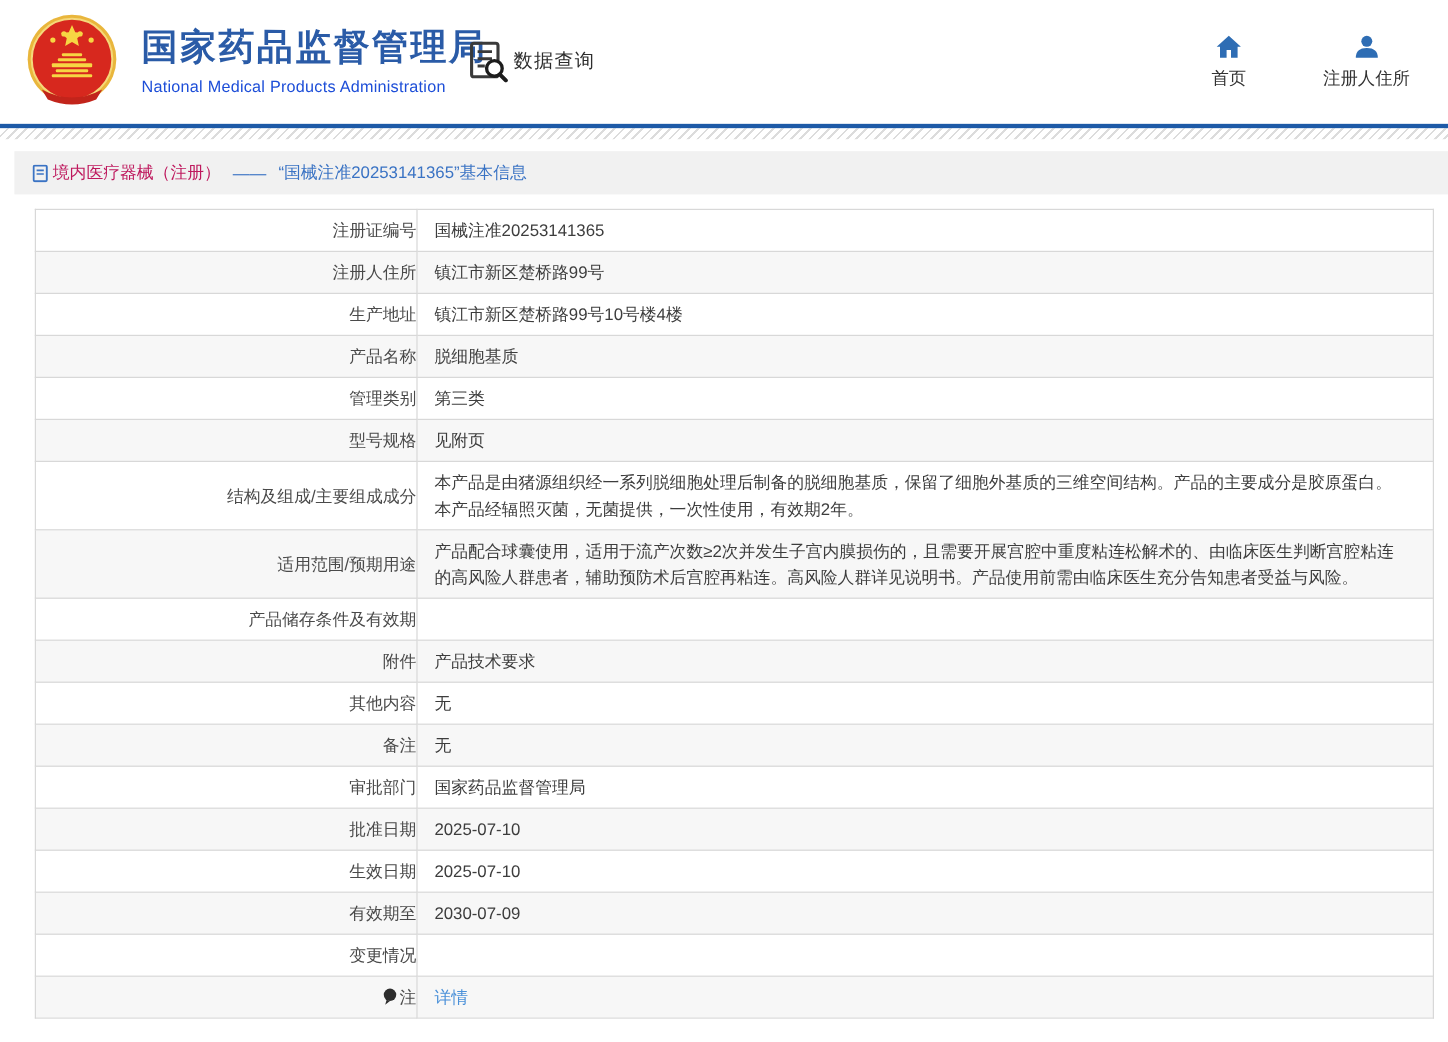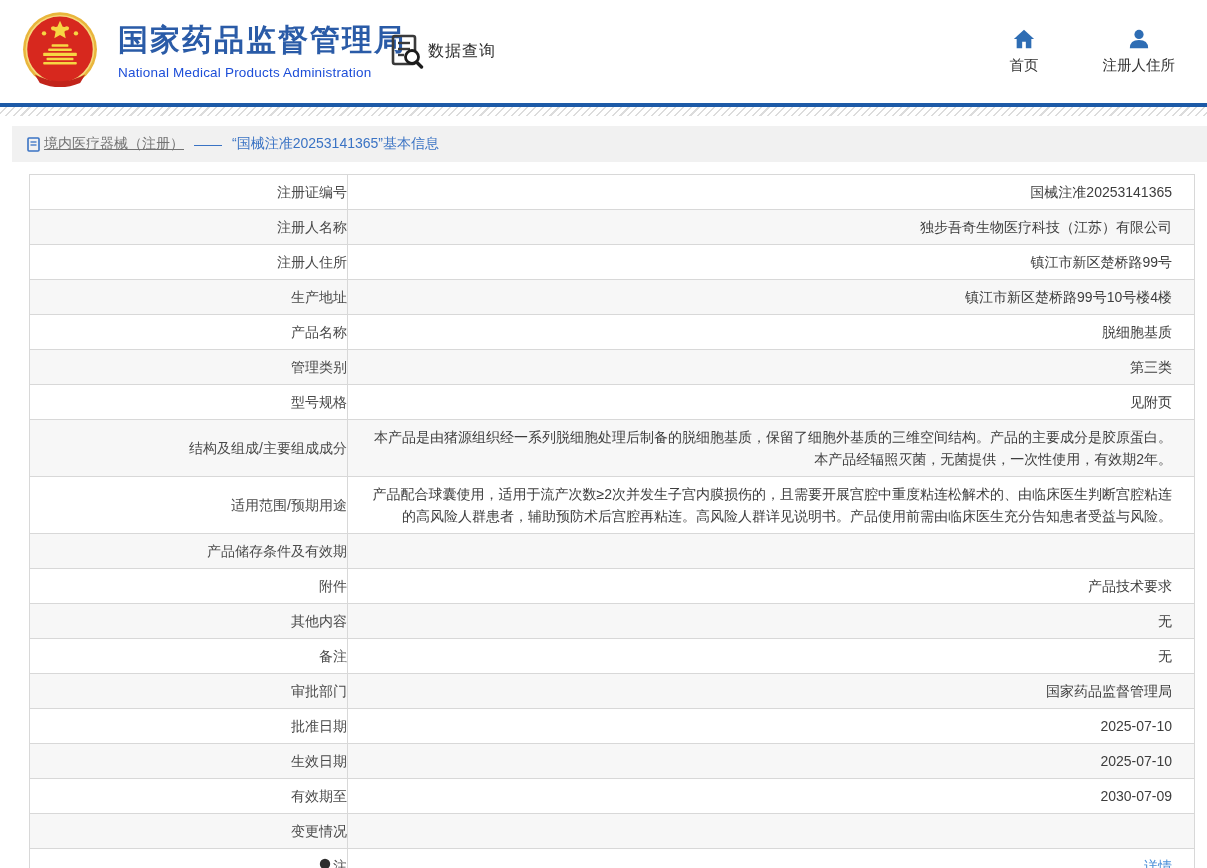--- a/index.html
+++ b/index.html
@@ -21,32 +21,32 @@
   .nav-label { margin-top:6px; font-size:14.5px; color:#333; }
 
   
   .blue-rule { height:4px; background:#1d5aa7; }
   .hatch-rule { height:9px; background:repeating-linear-gradient(135deg,#ffffff 0px,#ffffff 4px,#dcdcdc 4px,#dcdcdc 5.5px); }
 
   
   .content { margin-left:12px; }
   .breadcrumb { margin-top:10px; height:36px; background:#f1f1f1; display:flex; align-items:center; padding-left:15px; font-size:14px; color:#3a73c4; }
   .breadcrumb .doc-icon { width:13px; height:15px; margin-right:4px; }
-  .crumb-cat { color:#737373; cursor:pointer;text-decoration:underline; }
+  .crumb-cat { color:#be185d; cursor:pointer; }
   .crumb-sep { margin:0 10px; color:#3a73c4; }
   .crumb-cur { color:#3a73c4; }
 
   
   .table-wrap { margin:12px 12px 0 17px; }
   table.info { width:1166px; border-collapse:collapse; font-size:14px; table-layout:fixed; }
   table.info tr { background:#fff; }
   table.info tr:nth-child(even) { background:#f7f7f7; }
   table.info th, table.info td { border:1px solid #d8d8d8; vertical-align:middle; font-weight:normal; padding-top:6px; padding-bottom:6px; line-height:22px; }
   table.info th { width:318px; text-align:right; color:#4a4a4a; }
-  table.info td { text-align:right; padding-left:14px; padding-right:22px; color:#3d3d3d; }
+  table.info td { text-align:left; padding-left:14px; padding-right:22px; color:#3d3d3d; }
   .note-icon { width:12px; height:15px; vertical-align:-2px; margin-right:2px; }
   a.detail-link { color:#4a90d9; text-decoration:none; cursor:pointer; }
 </style>
 </head>
 <body>
 
 <div class="header">
   <div class="logo-wrap">
     <svg class="emblem" viewBox="0 0 100 100">
       <circle cx="50" cy="48" r="44" fill="#e9b63c"></circle>
@@ -119,24 +119,20 @@
   </div>
 
   <div class="table-wrap">
     <table class="info">
       <tbody>
           <tr>
             <th>注册证编号</th>
             <td>国械注准20253141365</td>
           </tr>
       <tr>
-            <th>注册人名称</th>
-            <td>独步吾奇生物医疗科技（江苏）有限公司</td>
-          </tr>
-      <tr>
             <th>注册人住所</th>
             <td>镇江市新区楚桥路99号</td>
           </tr>
       <tr>
             <th>生产地址</th>
             <td>镇江市新区楚桥路99号10号楼4楼</td>
           </tr>
       <tr>
             <th>产品名称</th>
             <td>脱细胞基质</td>

